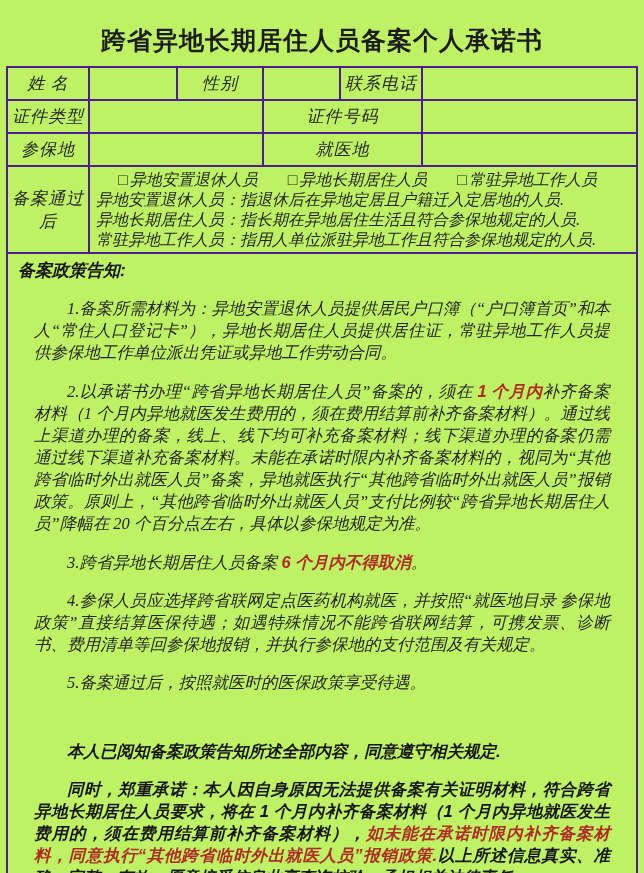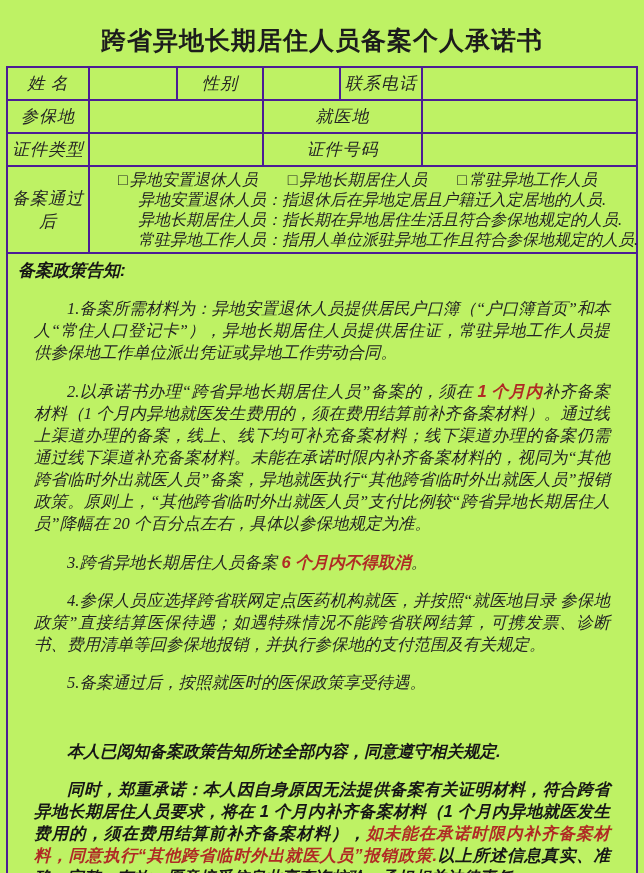--- a/index.html
+++ b/index.html
@@ -18,21 +18,21 @@
     width:630px; margin:0 auto;
   }
   td { border:2px solid #4c1d95; padding:0 2px; vertical-align:middle; font-size:17px;font-style:italic; }
   td.lbl { text-align:center; letter-spacing:1px; }
   tr.r-small td { height:31px; }
   td.cat-cell { height:81px; padding:2px 6px 2px 6px; font-size:16px; line-height:20px; }
   .cb-line { padding-left:22px; white-space:nowrap; }
   .cb-item { display:inline-block; margin-right:26px; }
   .cb-item:last-child { margin-right:12px; }
   .cb-box { display:inline-block; margin-right:2px; }
-  .def-line { white-space:nowrap;margin-left:42px; }
+  .def-line { white-space:nowrap; }
   td.policy-cell { height:596px; vertical-align:top; padding:3px 10px 0 10px; }
   .policy-head {
     margin:2px 0 0 0; font-weight:bold; font-size:17px;
     font-family:"Liberation Sans", sans-serif; color:#161616;
   }
   .policy p.item {
     margin:16px; text-indent:2em; font-size:16.5px; line-height:22px;
     text-align:justify; color:#242424;
   }
   .red-em {
@@ -71,30 +71,30 @@
         <tr class="r-small">
       <td class="lbl">姓 名</td>
       <td></td>
       <td class="lbl">性别</td>
       <td></td>
       <td class="lbl">联系电话</td>
       <td></td>
     </tr>
 
     <tr class="r-small">
-      <td class="lbl">参保地</td>
+      <td class="lbl">证件类型</td>
       <td colspan="2"></td>
-      <td class="lbl" colspan="2">就医地</td>
+      <td class="lbl" colspan="2">证件号码</td>
       <td></td>
     </tr>
 
     <tr class="r-small">
-      <td class="lbl">证件类型</td>
+      <td class="lbl">参保地</td>
       <td colspan="2"></td>
-      <td class="lbl" colspan="2">证件号码</td>
+      <td class="lbl" colspan="2">就医地</td>
       <td></td>
     </tr>
 
     <tr>
       <td class="lbl">备案通过后</td>
       <td colspan="5" class="cat-cell">
         <div class="cb-line">
           <span class="cb-item"><span class="cb-box">□</span><span>异地安置退休人员</span></span>
           <span class="cb-item"><span class="cb-box">□</span><span>异地长期居住人员</span></span>
           <span class="cb-item"><span class="cb-box">□</span><span>常驻异地工作人员</span></span>

